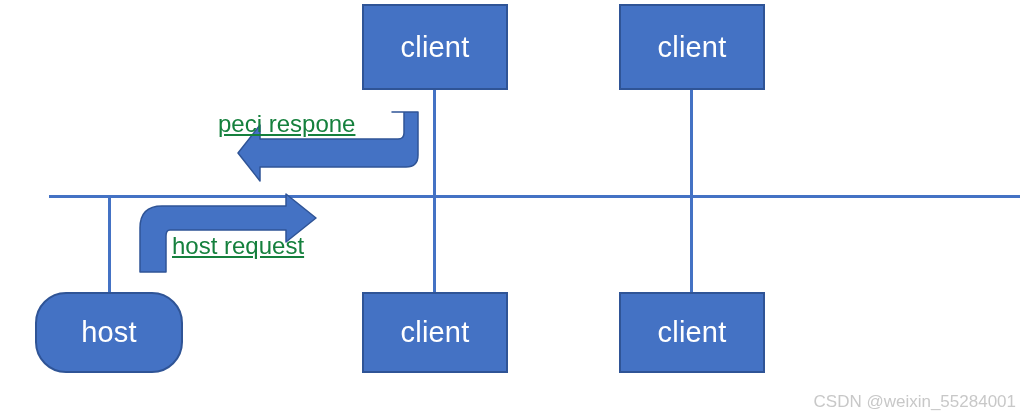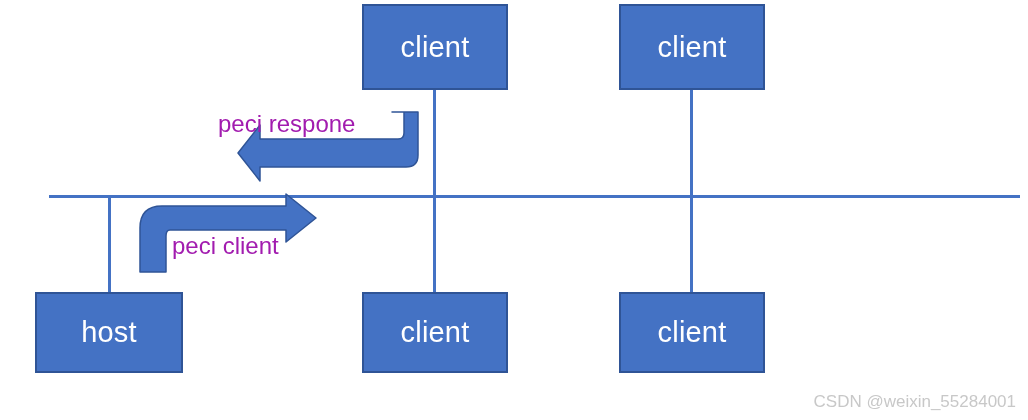--- a/index.html
+++ b/index.html
@@ -36,25 +36,26 @@
   .bus-line {
     position: absolute;
     background: #4472C4;
   }
   .connector {
     position: absolute;
     background: #4472C4;
   }
   .arrow-label {
     position: absolute;
-    color: #a21caf;
+    color: #15803d;
     font-size: 24px;
     font-family: "Liberation Sans", sans-serif;
     white-space: nowrap;
     line-height: 1;
+    text-decoration: underline;
   }
   .arrow-svg {
     position: absolute;
     overflow: visible;
   }
   .watermark {
     position: absolute;
     color: #c8c8c8;
     font-size: 17px;
     font-family: "Liberation Sans", sans-serif;
@@ -73,21 +74,21 @@
   <div class="connector" style="left:690px; top:88px; width:3px; height:206px;"></div>
 
   <div class="node-box" style="left:362px; top:4px; width:146px; height:86px;">
     <span class="node-label">client</span>
   </div>
 
   <div class="node-box" style="left:619px; top:4px; width:146px; height:86px;">
     <span class="node-label">client</span>
   </div>
 
-  <div class="node-box" style="left:35px; top:292px; width:148px; height:81px;">
+  <div class="node-box" style="left:35px; top:292px; width:148px; height:81px;border-radius:31px;">
     <span class="node-label">host</span>
   </div>
 
   <div class="node-box" style="left:362px; top:292px; width:146px; height:81px;">
     <span class="node-label">client</span>
   </div>
 
   <div class="node-box" style="left:619px; top:292px; width:146px; height:81px;">
     <span class="node-label">client</span>
   </div>
@@ -116,17 +117,17 @@
              L 150,6
              L 150,-6
              L 180,18
              L 150,42
              L 150,30
              L 34,30
              Q 30,30 30,36
              L 30,72
              Z" fill="#4472C4" stroke="#2F5496" stroke-width="1.5" stroke-linejoin="round"></path>
   </svg>
-  <span class="arrow-label" style="left:172px; top:234px;">peci client</span>
+  <span class="arrow-label" style="left:172px; top:234px;">host request</span>
 
   <span class="watermark" style="right:12px; bottom:8px;">CSDN @weixin_55284001</span>
 
 </div>
 
 </body></html>

